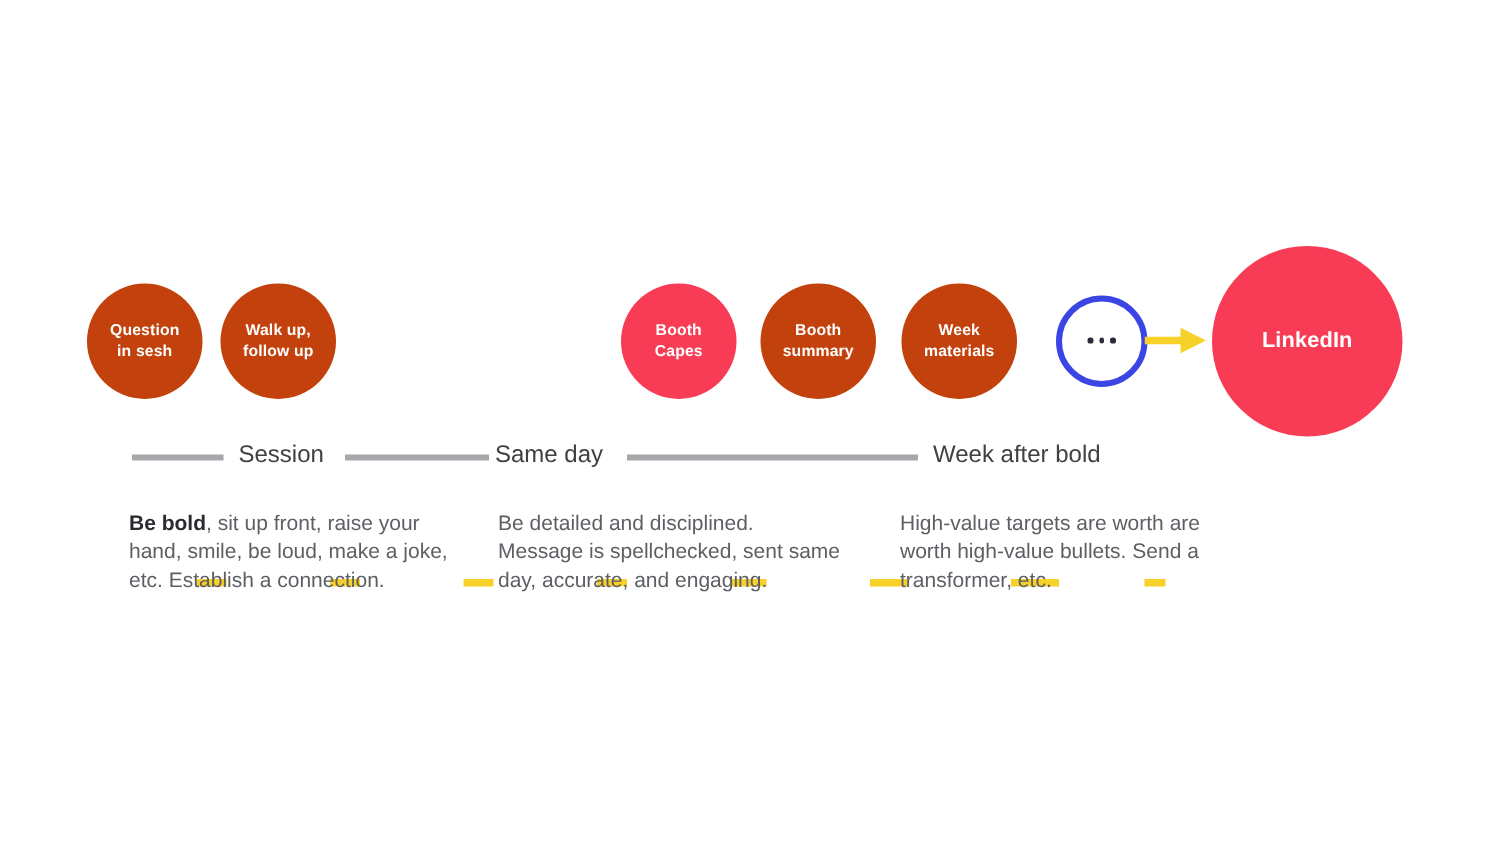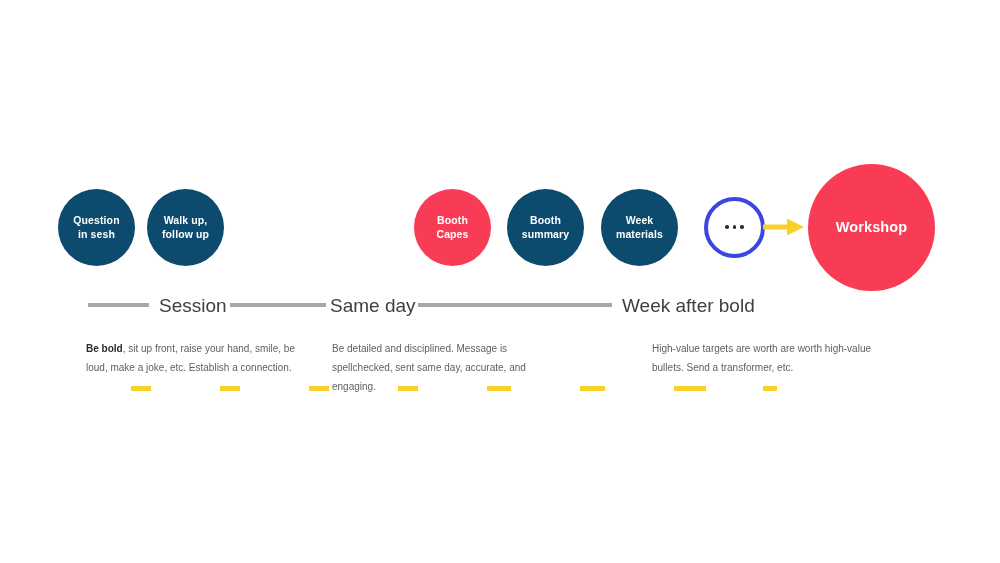--- a/index.html
+++ b/index.html
@@ -52,21 +52,21 @@
   .node .node-label {
     color: #ffffff;
     font-size: 10.5px;
     font-weight: 700;
     line-height: 14px;
     letter-spacing: 0.1px;
     white-space: pre-line;
     padding: 0 4px;
   }
 
-  .node.blue  { background: #0c4a6e; }
+  .node.blue  { background: #c2410c; }
   .node.red   { background: #F93C55; }
 
   .node.outline {
     background: #ffffff;
     border: 4px solid #3B45E4;
   }
 
   .node.big .node-label {
     font-size: 14.5px;
     font-weight: 700;
@@ -105,31 +105,31 @@
   }
   .phase-rule {
     position: absolute;
     top: 5px;
     height: 4px;
     background: #A6A8AB;
   }
   .phase-label {
     position: absolute;
     top: -3px;
-    font-size: 19px;
+    font-size: 16px;
     color: #3f4044;
     font-weight: 400;
     white-space: nowrap;
   }
 
   
   .copy {
     position: absolute;
     top: 339px;
-    font-size: 10px;
+    font-size: 14px;
     line-height: 19.2px;
     color: #5d5f64;
     width: 230px;
   }
   .copy .lead {
     color: #2a2b30;
     font-weight: 700;
   }
 </style>
 </head>
@@ -167,36 +167,36 @@
 materials</span>
       </div>
       <div class="node outline" style="left: 704px; width: 61px; height: 61px; top: 34.5px;">
         <span class="dots">
           <i></i>
           <i></i>
           <i></i>
         </span>
       </div>
       <div class="node red big" style="left: 808px; width: 127px; height: 127px; top: 1.5px;">
-        <span class="node-label">Workshop</span>
+        <span class="node-label">LinkedIn</span>
       </div>
     </div>
 
   <div id="phases">
       <div class="phase-rule" style="left: 88px; width: 61px;"></div>
       <div class="phase-label" style="left: 159px;">Session</div>
       <div class="phase-rule" style="left: 230px; width: 96px;"></div>
       <div class="phase-label" style="left: 330px;">Same day</div>
       <div class="phase-rule" style="left: 418px; width: 194px;"></div>
       <div class="phase-label" style="left: 622px;">Week after bold</div>
     </div>
 
   <div id="copy-row">
       <div class="copy" style="left: 86px;"><span class="lead">Be bold</span><span>, sit up front, raise your hand, smile, be loud, make a joke, etc. Establish a connection.</span></div>
       <div class="copy" style="left: 332px;"><span>Be detailed and disciplined. Message is spellchecked, sent same day, accurate, and engaging.</span></div>
-      <div class="copy" style="left: 652px;"><span>High-value targets are worth are worth high-value bullets. Send a transformer, etc.</span></div>
+      <div class="copy" style="left: 600px;"><span>High-value targets are worth are worth high-value bullets. Send a transformer, etc.</span></div>
     </div>
 
 <div id="arrow"><svg width="45" height="24" viewBox="0 0 45 24" xmlns="http://www.w3.org/2000/svg">
         <rect x="0" y="9.5" width="26" height="5" fill="#F7D02A"></rect>
         <path d="M24 3.5 L41 12 L24 20.5 Z" fill="#F7D02A"></path>
       </svg></div>
   </div>
 
 </body></html>

